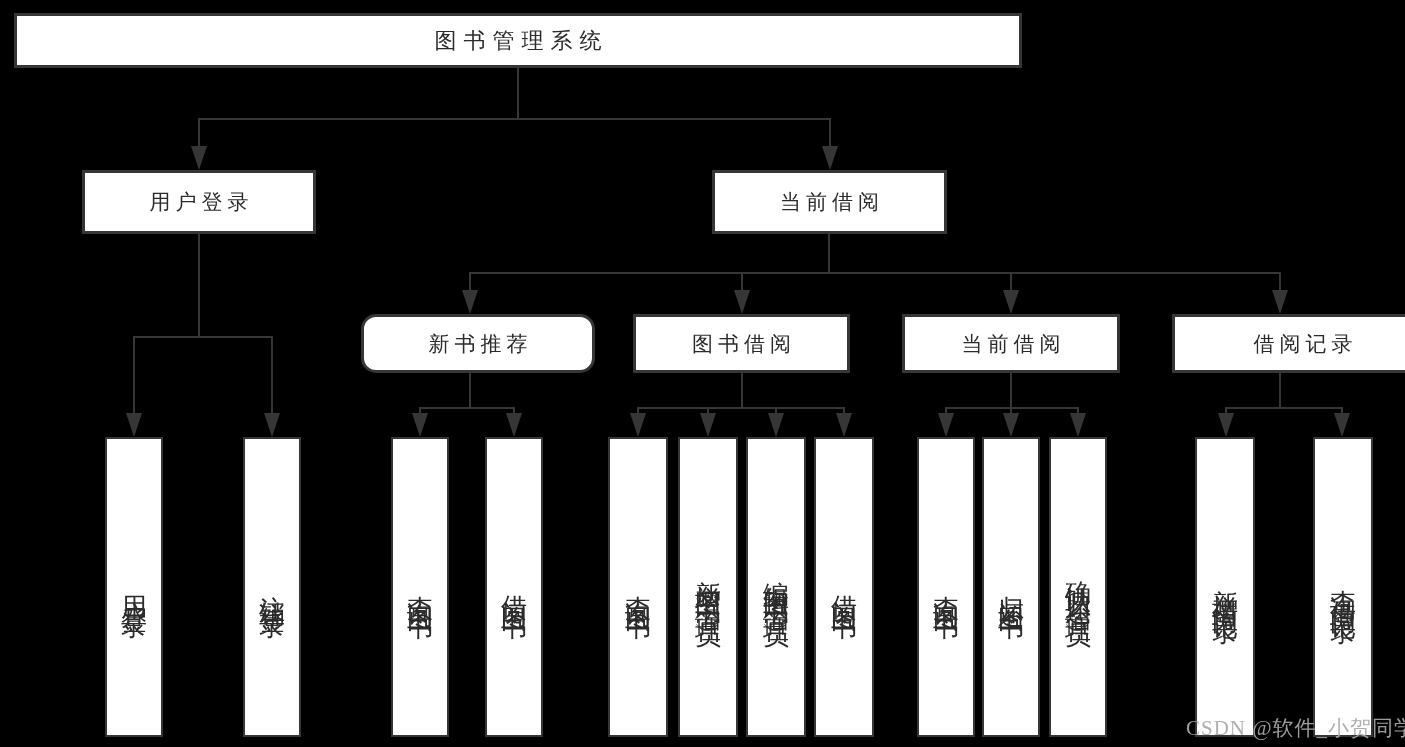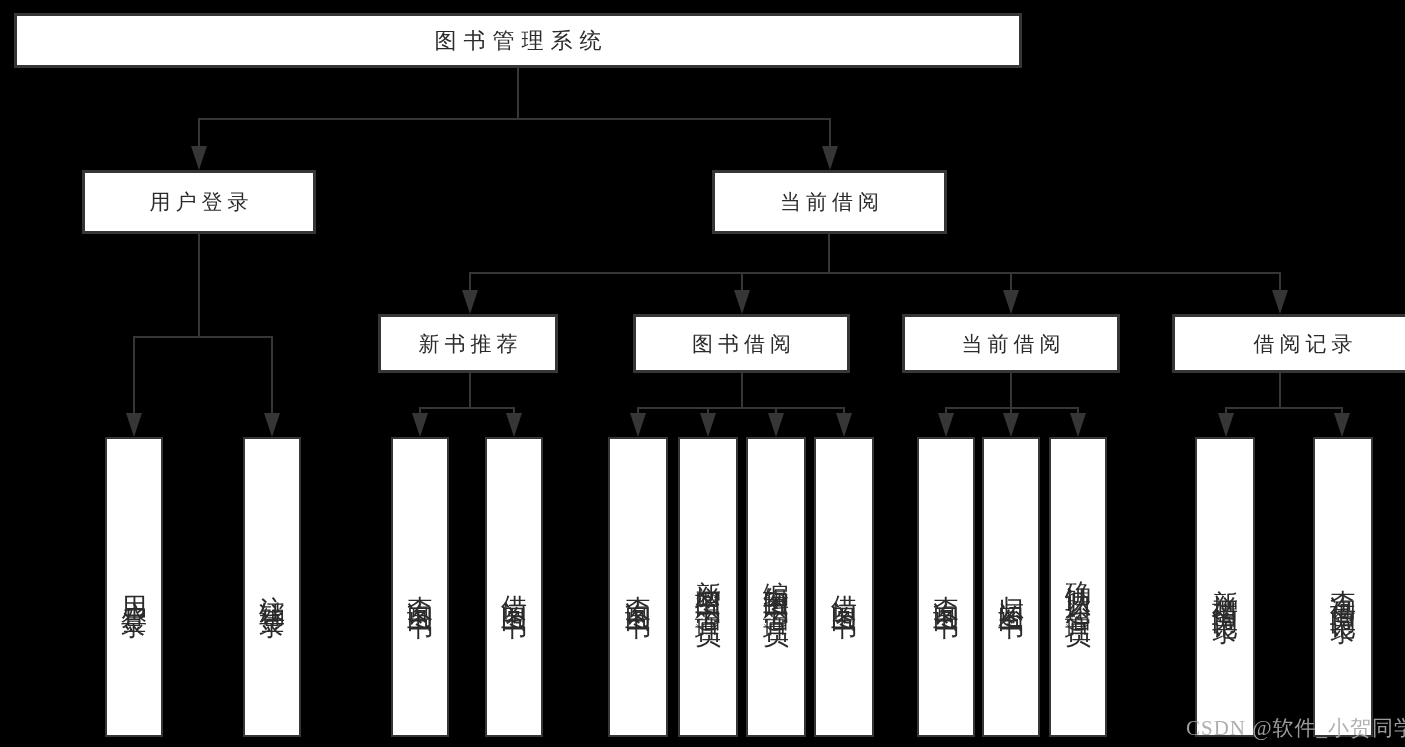--- a/index.html
+++ b/index.html
@@ -36,21 +36,21 @@
 <body>
 
 <div id="canvas">
 
   <div class="box lvl1" style="left:14px; top:13px; width:1008px; height:55px;">图书管理系统</div>
 
   <div class="box lvl2" style="left:82px; top:170px; width:234px; height:64px;">用户登录</div>
 
   <div class="box lvl2" style="left:712px; top:170px; width:235px; height:64px;">当前借阅</div>
 
-  <div class="box lvl2" style="left:378px; top:314px; width:180px; height:59px;">新书推荐</div>
+  <div class="box lvl2" style="left:361px; top:314px; width:234px; height:59px;border-radius:15px;">新书推荐</div>
 
   <div class="box lvl2" style="left:902px; top:314px; width:218px; height:59px;">当前借阅</div>
 
   <div class="box lvl2" style="left:633px; top:314px; width:217px; height:59px;">图书借阅</div>
 
   <div class="box lvl2" style="left:1172px; top:314px; width:262px; height:59px;">借阅记录</div>
 
   <div class="box leaf" style="left:105px; top:437px; width:58px; height:300px;">用户登录</div>
   <div class="box leaf" style="left:243px; top:437px; width:58px; height:300px;">注销登录</div>
 

